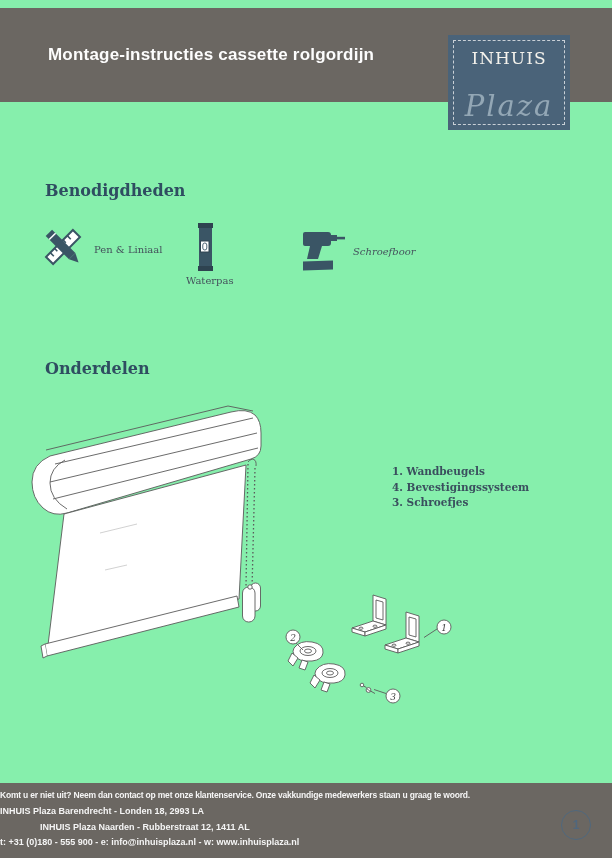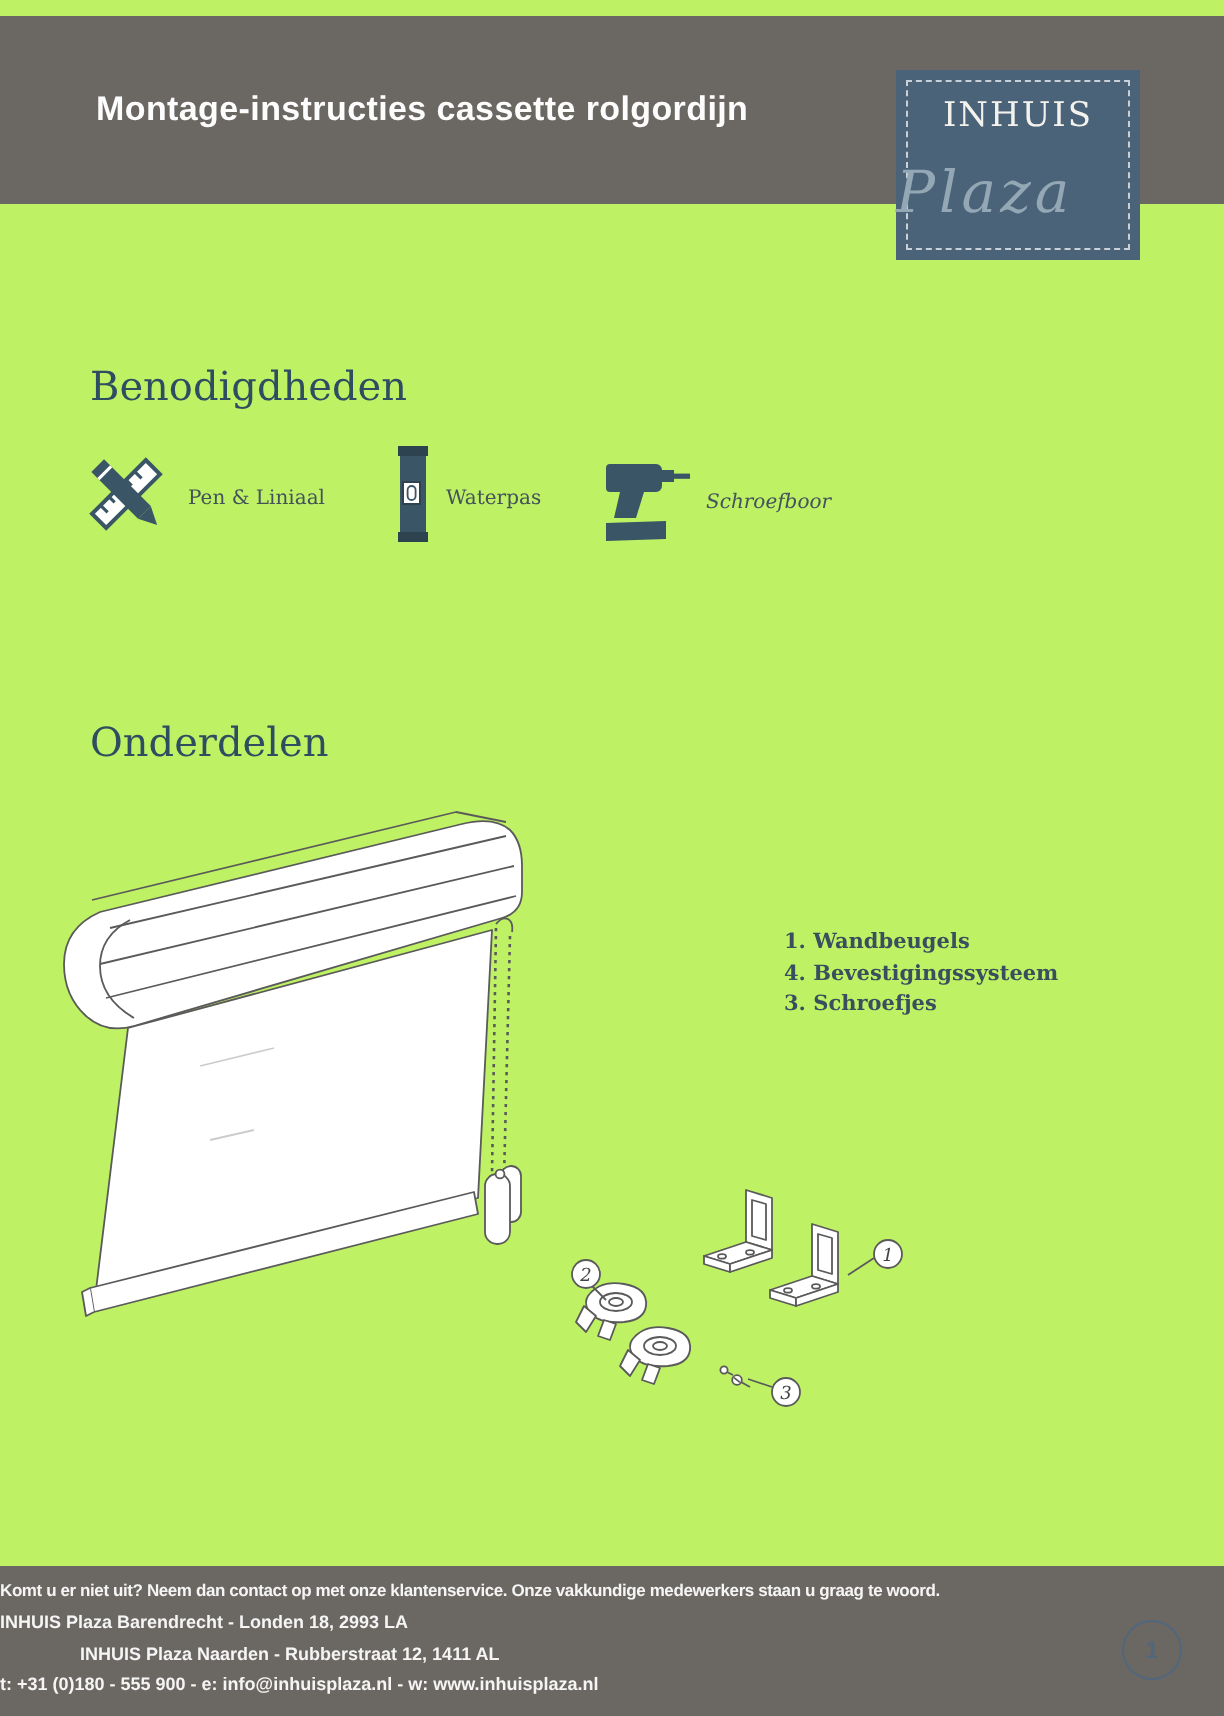--- a/index.html
+++ b/index.html
@@ -1,17 +1,17 @@
 <!DOCTYPE html>
 <html><head>
 <meta charset="utf-8">
 <style>
   html,body{margin:0;padding:0;background:#e8e8e8;}
   .page{
-    position:relative;width:612px;height:858px;background:#bef264;
+    position:relative;width:612px;height:858px;background:#86efac;
     margin:0 auto;overflow:hidden;
     font-family:"Liberation Sans",sans-serif;
   }
   
   .header-bar{
     position:absolute;left:0;top:8px;width:612px;height:94px;
     background:#6b6762;
   }
   .header-title{
     position:absolute;left:48px;top:0;height:94px;line-height:94px;
@@ -25,40 +25,40 @@
   .logo-border{
     position:absolute;left:5px;top:5px;right:5px;bottom:5px;
     border:1px dashed rgba(255,255,255,.7);
   }
   .logo-inhuis{
     position:absolute;left:0;top:13px;width:100%;text-align:center;
     font-family:"DejaVu Serif",serif;font-size:17px;color:#f4f2ec;
     letter-spacing:1px;
   }
   .logo-plaza{
-    position:absolute;left:0;top:44px;width:100%;text-align:left;
+    position:absolute;left:0;top:54px;width:100%;text-align:center;
     font-family:"DejaVu Serif",serif;font-style:italic;font-size:29px;
     color:#93a7b5;letter-spacing:2px;
   }
   
   .section-heading{
     position:absolute;left:45px;
-    font-family:"DejaVu Serif",serif;font-weight:normal;font-size:20px;
+    font-family:"DejaVu Serif",serif;font-weight:bold;font-size:16px;
     color:#2f4d61;white-space:nowrap;
   }
   .heading-benodigdheden{top:181px;}
   .heading-onderdelen{top:359px;}
   
   .tool-item{position:absolute;display:flex;align-items:center;}
   .tool-item .tool-label{
     font-family:"DejaVu Serif",serif;font-size:10px;color:#44525c;
     white-space:nowrap;margin-left:8px;
   }
   .tool-1{left:40px;top:222px;}
-  .tool-2{left:198px;top:223px;}
+  .tool-2{left:178px;top:223px;flex-direction:column;}
   .tool-3{left:301px;top:226px;font-style:italic;}
   .tool-4{left:431px;top:223px;}
   
   .parts-list{
     position:absolute;left:392px;top:464px;
     font-family:"DejaVu Serif",serif;font-weight:bold;font-size:10.5px;
     color:#3a4f5e;line-height:15.5px;white-space:nowrap;
   }
   
   .illustration{position:absolute;left:25px;top:398px;}

